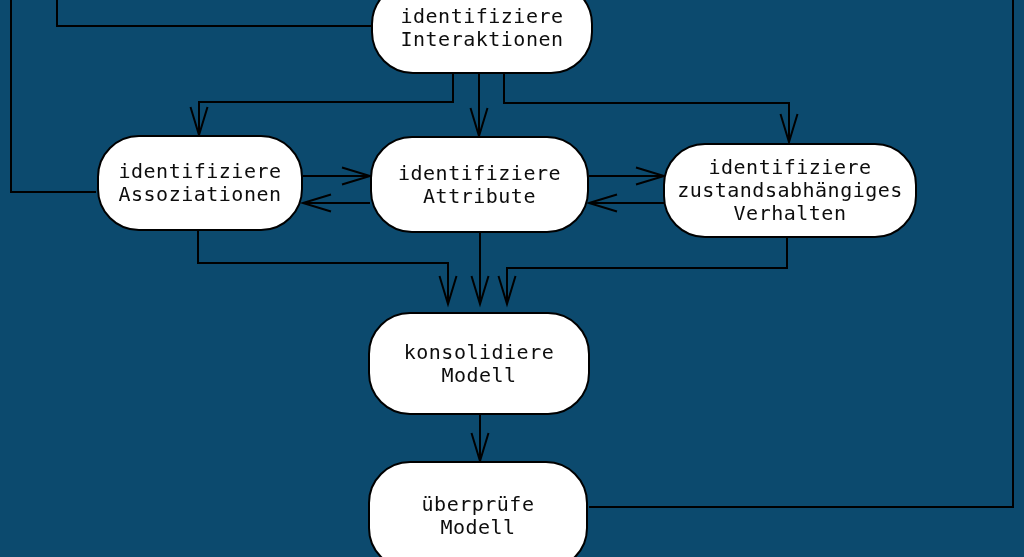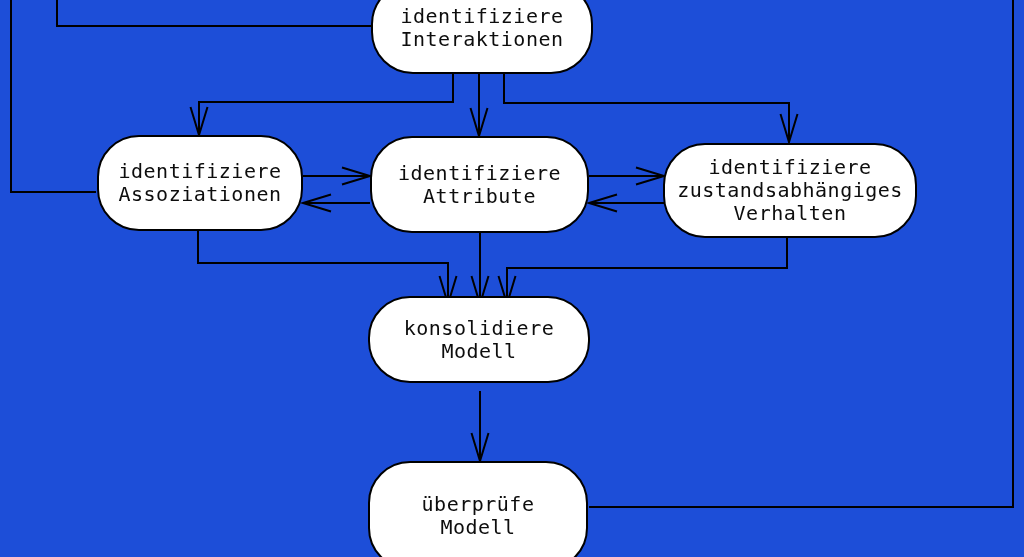--- a/index.html
+++ b/index.html
@@ -5,21 +5,21 @@
   html, body {
     margin: 0;
     padding: 0;
     background: #ffffff;
   }
   .frame {
     position: relative;
     width: 1024px;
     height: 557px;
     overflow: hidden;
-    background: #1d4ed8;
+    background: #0c4a6e;
     font-family: "DejaVu Sans Mono", "Liberation Mono", monospace;
   }
   .edges-svg {
     position: absolute;
     left: 0;
     top: 0;
     width: 1024px;
     height: 557px;
   }
   .edges-svg path, .edges-svg polyline {
@@ -43,21 +43,21 @@
     font-size: 20px;
     line-height: 23px;
     color: #0d0d0d;
     letter-spacing: 0.5px;
   }
   
   .n-interaktionen { left: 371px; top: -18px; width: 222px; height: 92px; }
   .n-assoziationen { left:  97px; top: 135px; width: 206px; height: 96px; }
   .n-attribute     { left: 370px; top: 136px; width: 219px; height: 97px; }
   .n-verhalten     { left: 663px; top: 143px; width: 254px; height: 95px; }
-  .n-konsolidiere  { left: 368px; top: 296px; width: 222px; height: 87px; }
+  .n-konsolidiere  { left: 368px; top: 312px; width: 222px; height: 103px; }
   .n-ueberpruefe   { left: 368px; top: 461px; width: 220px; height: 109px; }
 </style>
 </head>
 <body>
 
 <div class="frame">
 
   <svg class="edges-svg" viewBox="0 0 1024 557">
 
     <path d="M 11 0 V 192 H 96"></path>

